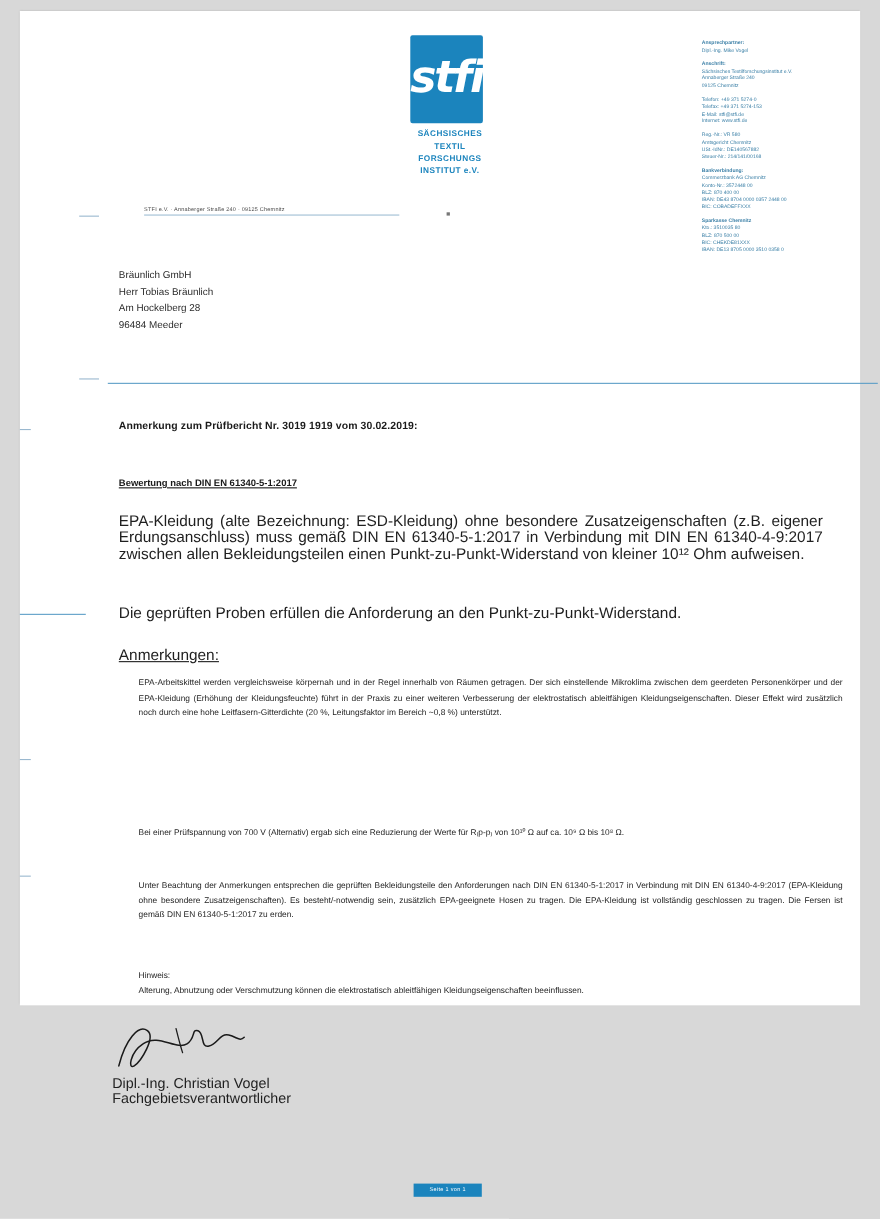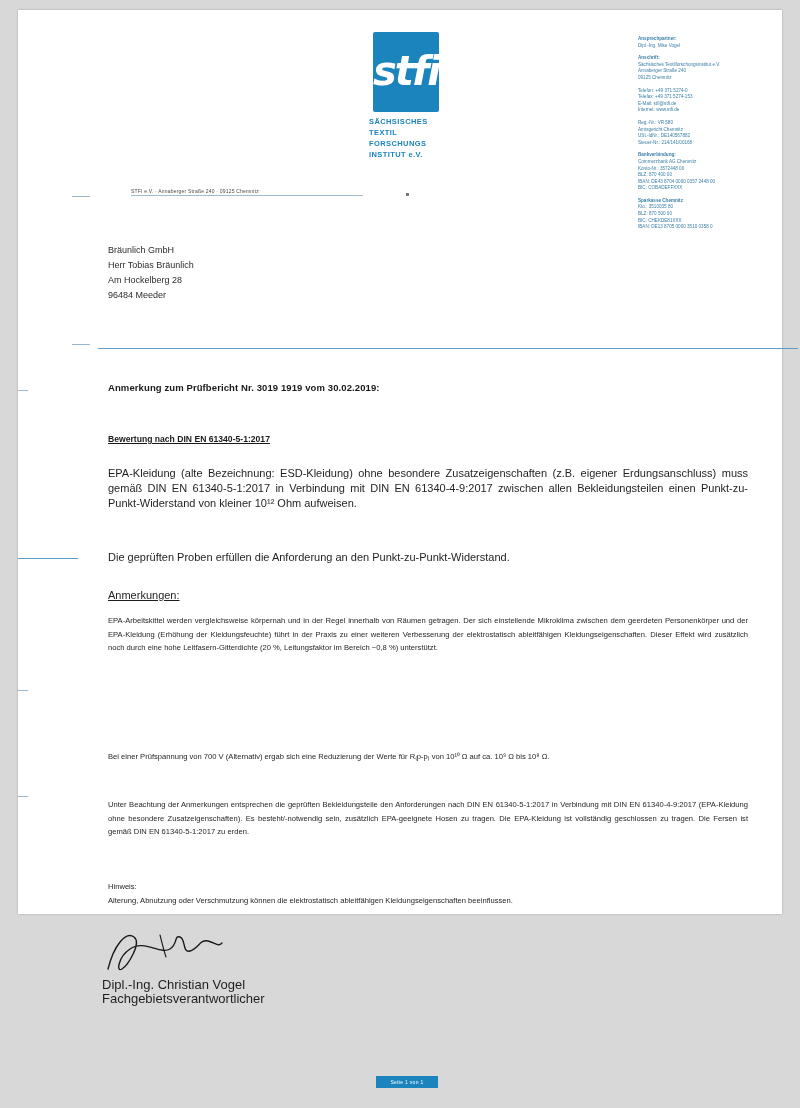--- a/index.html
+++ b/index.html
@@ -73,20 +73,21 @@
   .logo-sub {
     position: absolute;
     left: 351px;
     top: 106px;
     width: 80px;
     color: #1b84bd;
     font-size: 7.5px;
     font-weight: bold;
     line-height: 11px;
     letter-spacing: 0.4px;
+    text-align: center;
   }
   
   .contact-block {
     position: absolute;
     left: 620px;
     top: 26px;
     width: 140px;
     color: #3a7fa6;
     font-size: 4.6px;
     line-height: 6.6px;
@@ -149,28 +150,29 @@
     font-size: 8.6px;
     font-weight: bold;
     color: #1a1a1a;
     text-decoration: underline;
     text-align: right;
   }
   .para {
     position: absolute;
     left: 90px;
     width: 640px;
-    font-size: 11px;
+    font-size: 14px;
     line-height: 15px;
     color: #1f1f1f;
     text-align: justify;
   }
   .para.small {
     font-size: 7.6px;
     line-height: 13.5px;
+    margin-left: 18px;
   }
   .para.underline-head {
     text-decoration: underline;
     font-weight: normal;
   }
   .sig-name {
     position: absolute;
     left: 84px;
     top: 968px;
     font-size: 13px;

